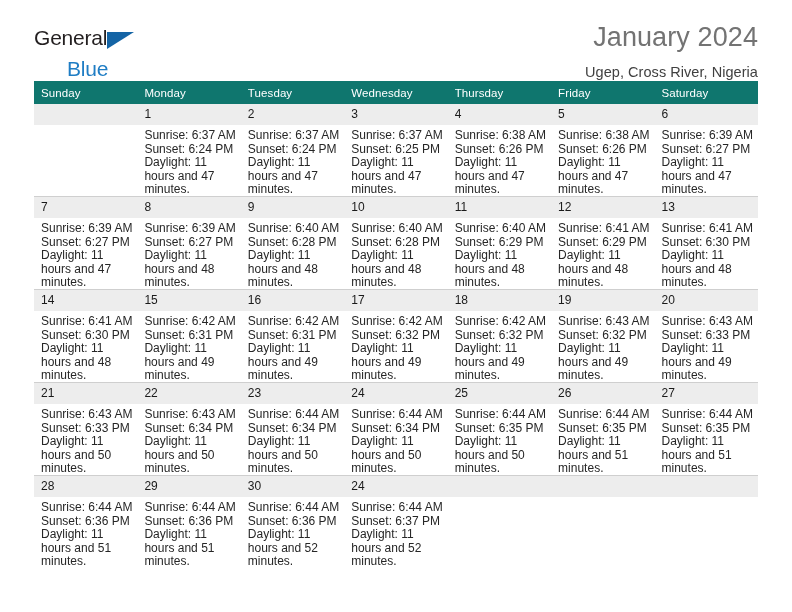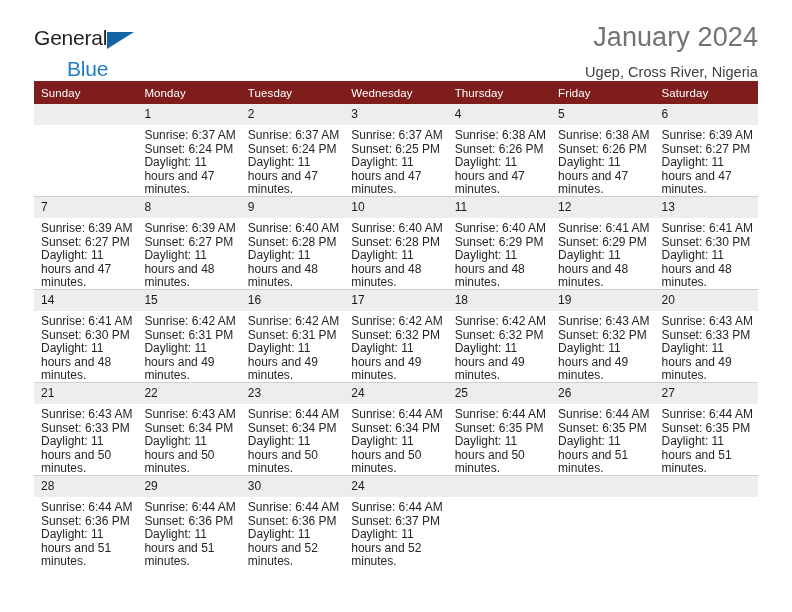--- a/index.html
+++ b/index.html
@@ -89,21 +89,21 @@
   .cal-wrap {
     padding: 0 34px;
     margin-top: 5px;
   }
   table.cal {
     width: 724px;
     border-collapse: collapse;
     table-layout: fixed;
   }
   table.cal th {
-    background: #7f1d1d;
+    background: #0f766e;
     color: #ffffff;
     font-weight: normal;
     font-size: 11.5px;
     text-align: left;
     padding: 5px 0 5px 7px;
     height: 23px;
     letter-spacing: 0.1px;
   }
   table.cal td {
     vertical-align: top;

